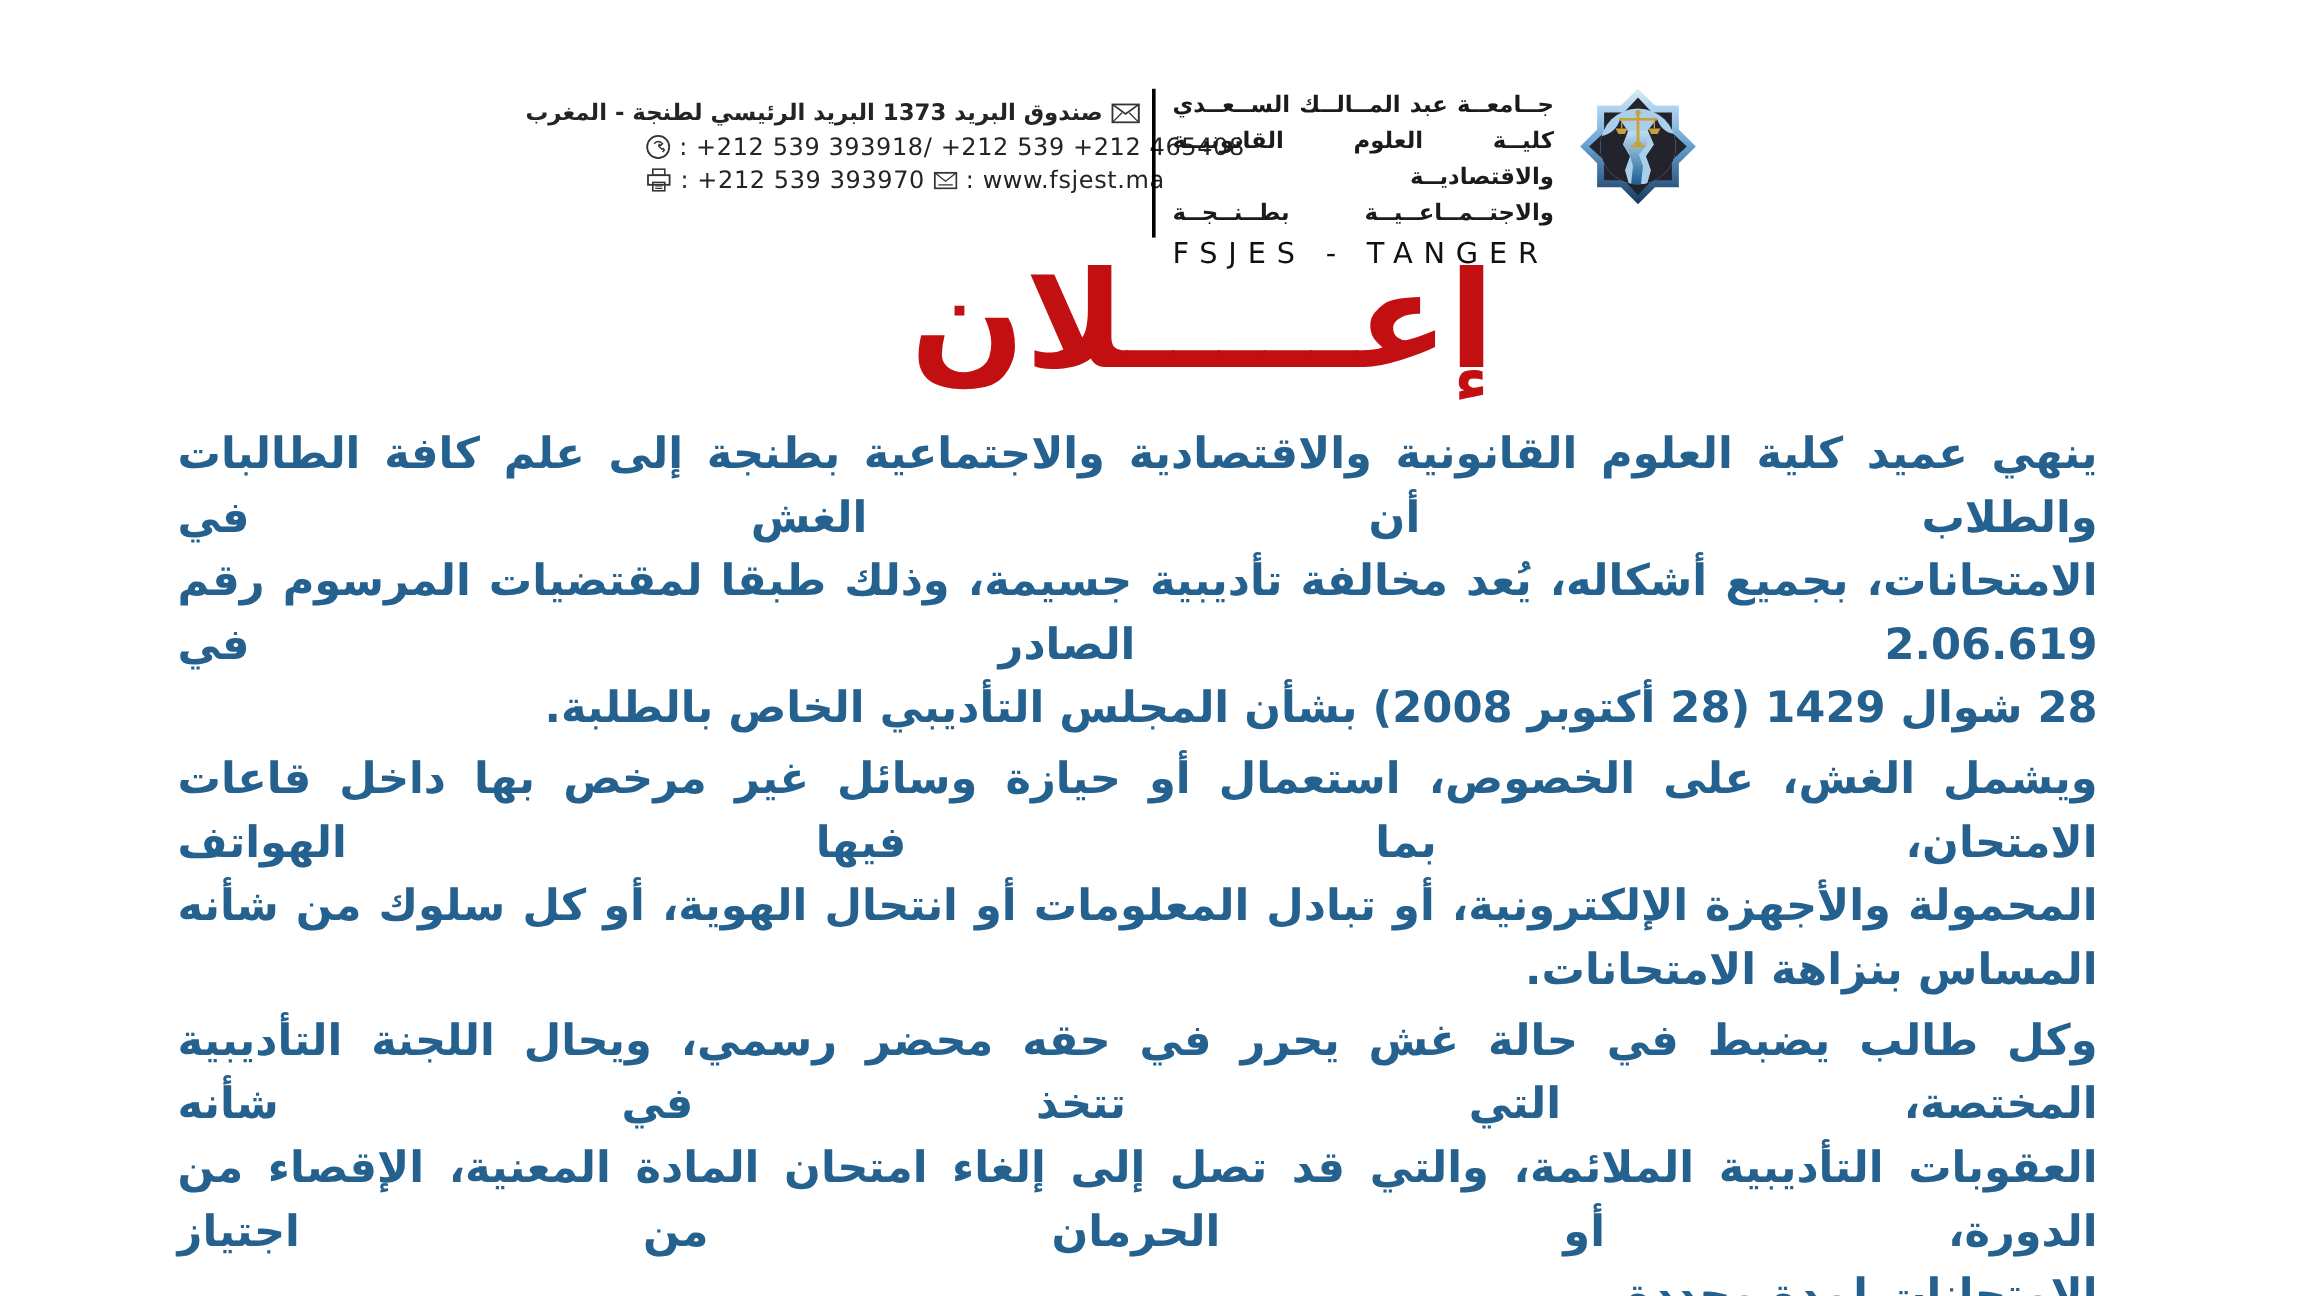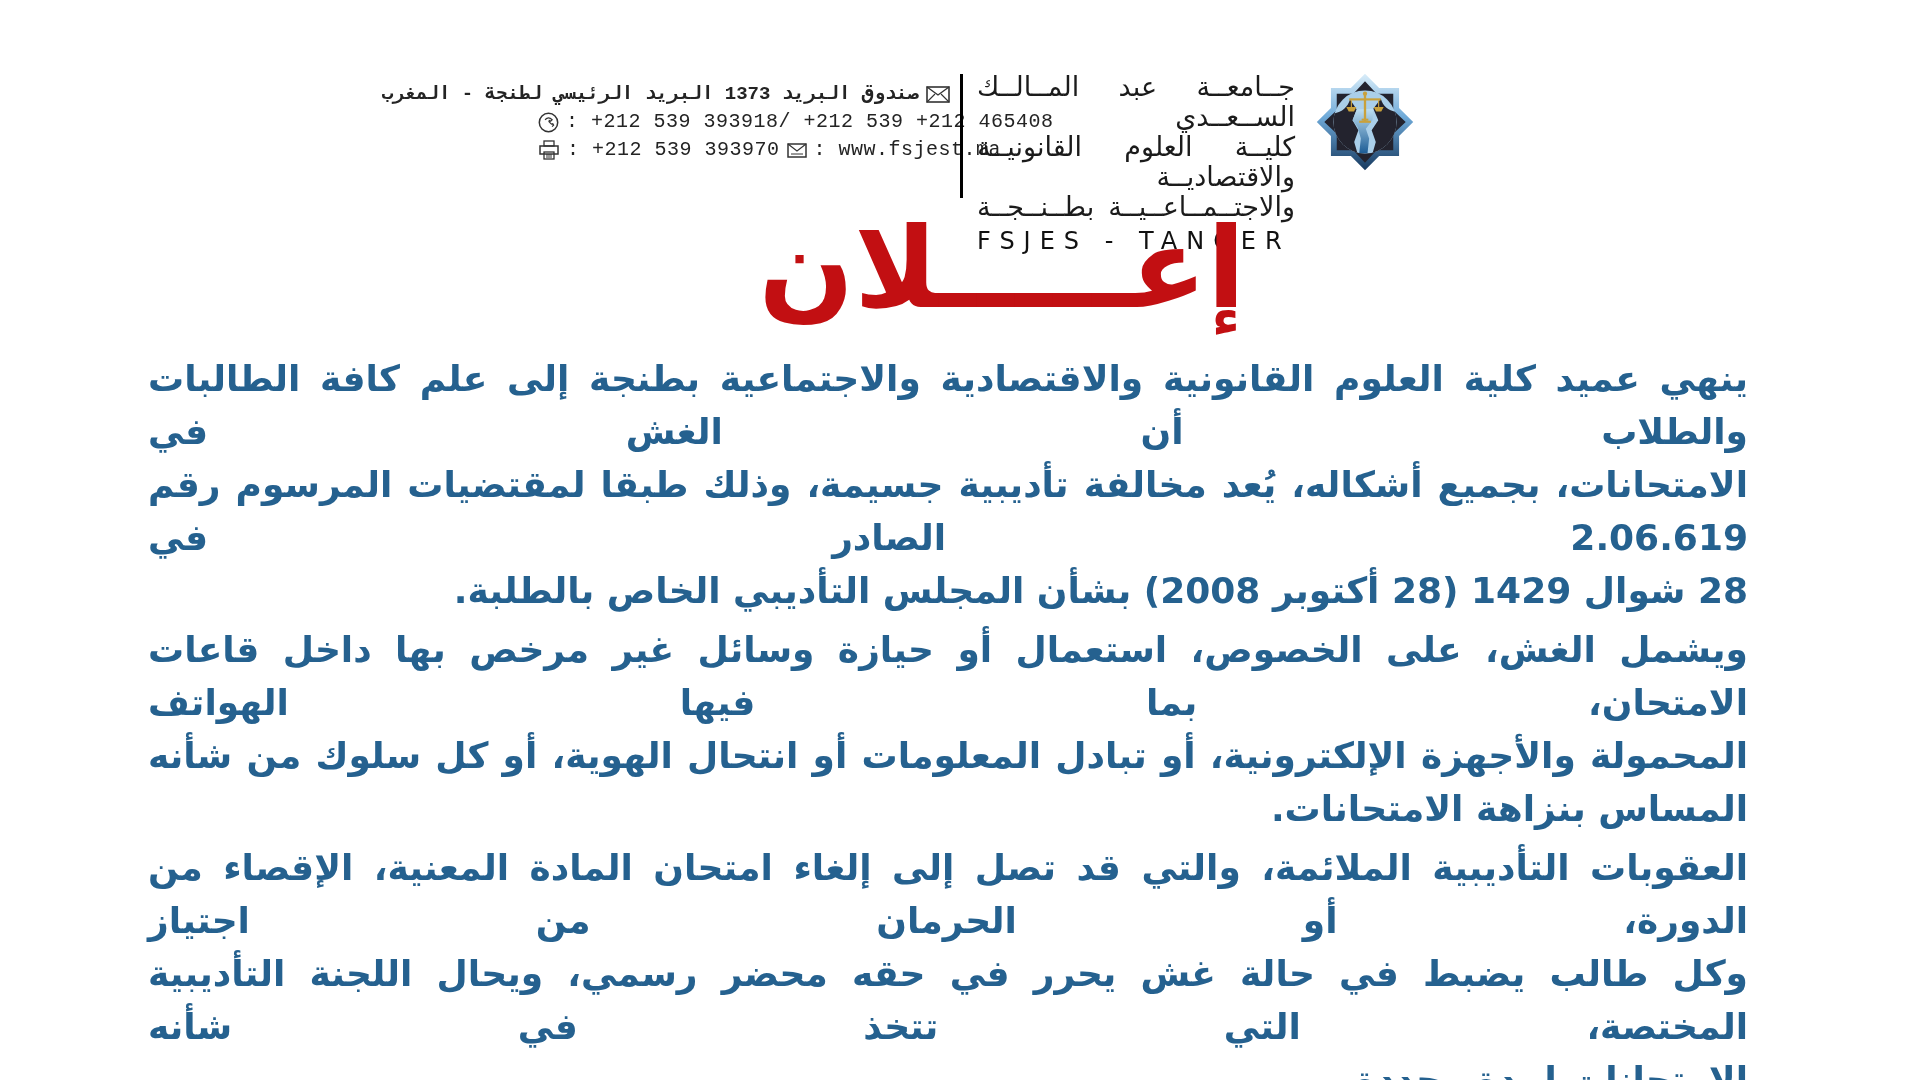--- a/index.html
+++ b/index.html
@@ -10,31 +10,31 @@
     overflow:hidden;
     font-family:"DejaVu Sans",sans-serif;
     color:#1c1c1c;
   }
 
   
   .header{
     position:absolute;top:68px;left:538px;width:900px;height:140px;
     display:flex;align-items:flex-start;
   }
-  .contact{width:412px;padding-top:12px;font-size:19px;line-height:28px;color:#242424;font-family:Liberation Mono, monospace;}
+  .contact{width:412px;padding-top:12px;font-size:19px;line-height:28px;color:#242424;}
   .contact .c-line{display:flex;align-items:center;gap:7px;white-space:nowrap;}
   .contact .c-line.ar{direction:rtl;font-weight:bold;font-size:19px;justify-content:flex-start;}
   .contact .c-line.latin{letter-spacing:1px;font-size:20px;}
   .contact .nums{letter-spacing:0.5px;font-size:20px;}
   .icn{flex:0 0 auto;display:inline-flex;align-items:center;}
   .icn svg{display:block;}
   .vdivider{width:3px;background:#000;height:124px;margin:6px 14px 0 10px;}
   .univ{width:318px;padding-top:4px;direction:rtl;}
   .univ .u-line{
-    font-weight:normal;font-size:27px;line-height:30px;color:#1b1b1b;
+    font-weight:bold;font-size:19px;line-height:30px;color:#1b1b1b;
     text-align:justify;text-align-last:justify;
   }
   .univ .u-acronym{
     direction:ltr;font-size:24px;font-weight:500;color:#111;
     letter-spacing:9px;white-space:nowrap;margin-top:5px;
   }
   .logo{margin-left:16px;margin-top:4px;}
 
   
   .title-row{position:absolute;top:204px;left:0;width:1916px;text-align:center;padding-left:88px;box-sizing:border-box;}
@@ -159,19 +159,19 @@
       <div class="paragraph">
         <div class="line">ينهي عميد كلية العلوم القانونية والاقتصادية والاجتماعية بطنجة إلى علم كافة الطالبات والطلاب أن الغش في</div>
         <div class="line">الامتحانات، بجميع أشكاله، يُعد مخالفة تأديبية جسيمة، وذلك طبقا لمقتضيات المرسوم رقم 2.06.619 الصادر في</div>
         <div class="line last">28 شوال 1429 (28 أكتوبر 2008) بشأن المجلس التأديبي الخاص بالطلبة.</div>
       </div>
       <div class="paragraph">
         <div class="line">ويشمل الغش، على الخصوص، استعمال أو حيازة وسائل غير مرخص بها داخل قاعات الامتحان، بما فيها الهواتف</div>
         <div class="line last">المحمولة والأجهزة الإلكترونية، أو تبادل المعلومات أو انتحال الهوية، أو كل سلوك من شأنه المساس بنزاهة الامتحانات.</div>
       </div>
       <div class="paragraph">
+        <div class="line">وكل طالب يضبط في حالة غش يحرر في حقه محضر رسمي، ويحال اللجنة التأديبية المختصة، التي تتخذ في شأنه</div>
         <div class="line">العقوبات التأديبية الملائمة، والتي قد تصل إلى إلغاء امتحان المادة المعنية، الإقصاء من الدورة، أو الحرمان من اجتياز</div>
-        <div class="line">وكل طالب يضبط في حالة غش يحرر في حقه محضر رسمي، ويحال اللجنة التأديبية المختصة، التي تتخذ في شأنه</div>
         <div class="line last">الامتحانات لمدة محددة.</div>
       </div>
     </div>
 
 </div>
 
 </body></html>

